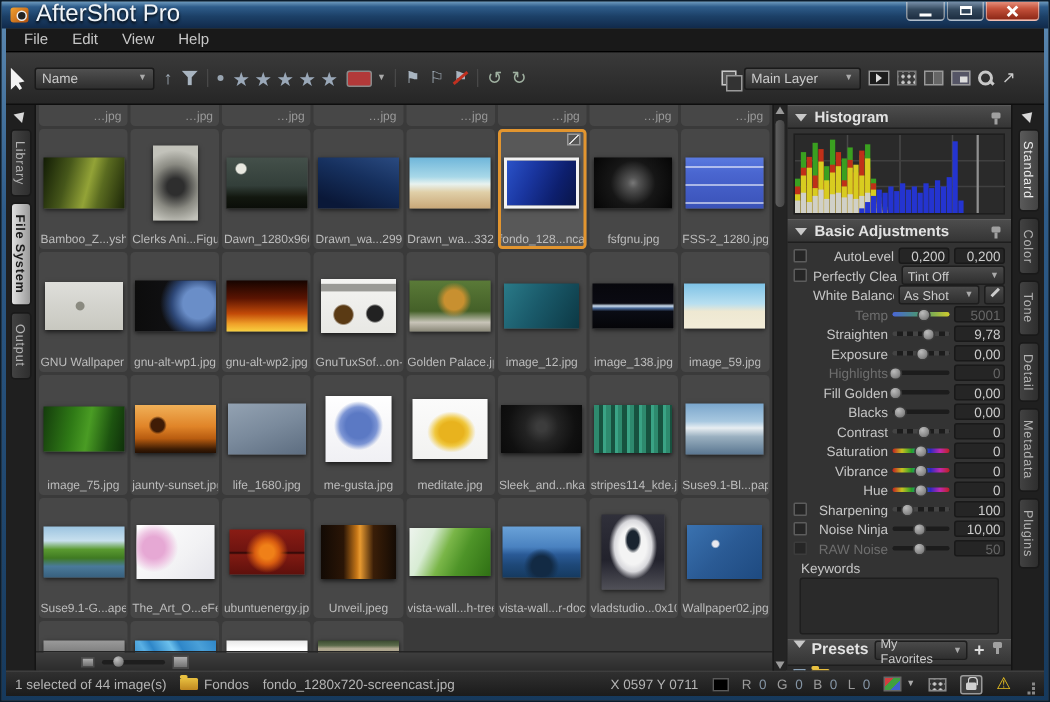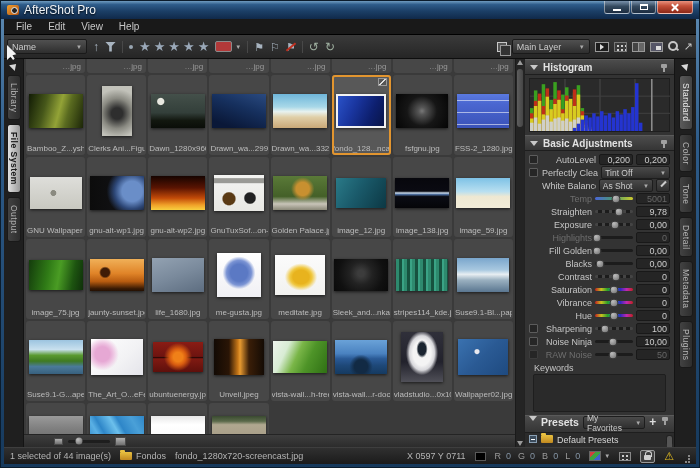--- a/index.html
+++ b/index.html
@@ -7,40 +7,40 @@
   .window { width:700px; height:468px; position:relative; display:flex; flex-direction:column;
             background:linear-gradient(180deg,#5f8cb4 0%,#2e5c8a 30%,#16395c 100%);
             border:1px solid #0b1c2c; overflow:hidden; }
   
   .titlebar { height:18px; display:flex; align-items:center; padding:0 6px; gap:5px;
               background:linear-gradient(180deg,#6f9cc0 0%,#2e5c8a 20%,#1c4067 55%,#10294a 100%); }
   .app-icon { width:12px; height:10px; border-radius:2px;
               background:linear-gradient(135deg,#f0a030,#b05010); position:relative; }
   .app-icon::after { content:''; position:absolute; left:4px; top:2px; width:5px; height:5px;
                      border-radius:50%; background:#222; border:1px solid #eee; }
-  .title-text { font-size:12px; color:#f0f4f8; text-shadow:0 1px 2px #000; }
+  .title-text { font-size:16px; color:#f0f4f8; text-shadow:0 1px 2px #000; }
   .win-controls { margin-left:auto; display:flex; gap:1px; align-self:flex-start; }
   .win-btn { height:13px; border:1px solid rgba(255,255,255,.45); border-top:none;
              border-radius:0 0 3px 3px; display:flex; align-items:center; justify-content:center;
              background:linear-gradient(180deg,#7a92ac 0%,#34495e 45%,#1c2c40 100%); }
   .win-btn.min { width:26px; } .win-btn.max { width:25px; }
   .win-btn.close { width:36px; background:linear-gradient(180deg,#e8927e 0%,#c4513a 40%,#8c2716 100%); }
   .g-min { width:8px; height:2px; background:#fff; margin-top:5px; }
   .g-max { width:8px; height:6px; border:1px solid #fff; border-top:2px solid #fff; }
   .g-close { position:relative; width:8px; height:8px; }
   .g-close::before,.g-close::after { content:''; position:absolute; left:3px; top:0; width:2px; height:9px; background:#fff; }
   .g-close::before { transform:rotate(45deg);} .g-close::after { transform:rotate(-45deg);}
   
   .app-body { flex:1; margin:0 3px 3px 3px; background:#262626; display:flex; flex-direction:column; min-height:0; }
   
   .menubar { height:16px; background:#191919; border-bottom:1px solid #000; display:flex; align-items:center; padding:0 4px; }
   .menu-item { font-size:10px; color:#c8c8c8; padding:0 8px; line-height:15px; }
   
-  .toolbar { height:24px; background:linear-gradient(180deg,#3a3a3a,#262626); border-bottom:1px solid #0e0e0e;
-             display:flex; align-items:center; padding:0 3px; gap:6px; }
+  .toolbar { height:35px; background:linear-gradient(180deg,#3a3a3a,#262626); border-bottom:1px solid #0e0e0e;
+             display:flex; align-items:center; padding:0 19px; gap:6px; }
   .tb-select { height:15px; background:linear-gradient(180deg,#505050,#2e2e2e); border:1px solid #1a1a1a;
                border-radius:2px; color:#ccc; font-size:9px; display:flex; align-items:center; padding:0 4px; gap:4px; }
   .tb-select .arr { margin-left:auto; font-size:6px; color:#aaa; }
   .tb-ico { color:#a8b4c0; font-size:12px; line-height:12px; }
   .funnel { width:11px; height:10px; background:#a8b4c0;
             clip-path:polygon(0 0,100% 0,62% 45%,62% 100%,38% 100%,38% 45%); }
   .rate-dot { width:4px; height:4px; border-radius:50%; background:#98a4b0; }
   .stars { display:flex; gap:3px; }
   .star { color:#9aa8b8; font-size:13px; line-height:13px; }
   .swatch-wrap { display:flex; align-items:center; gap:3px; }

